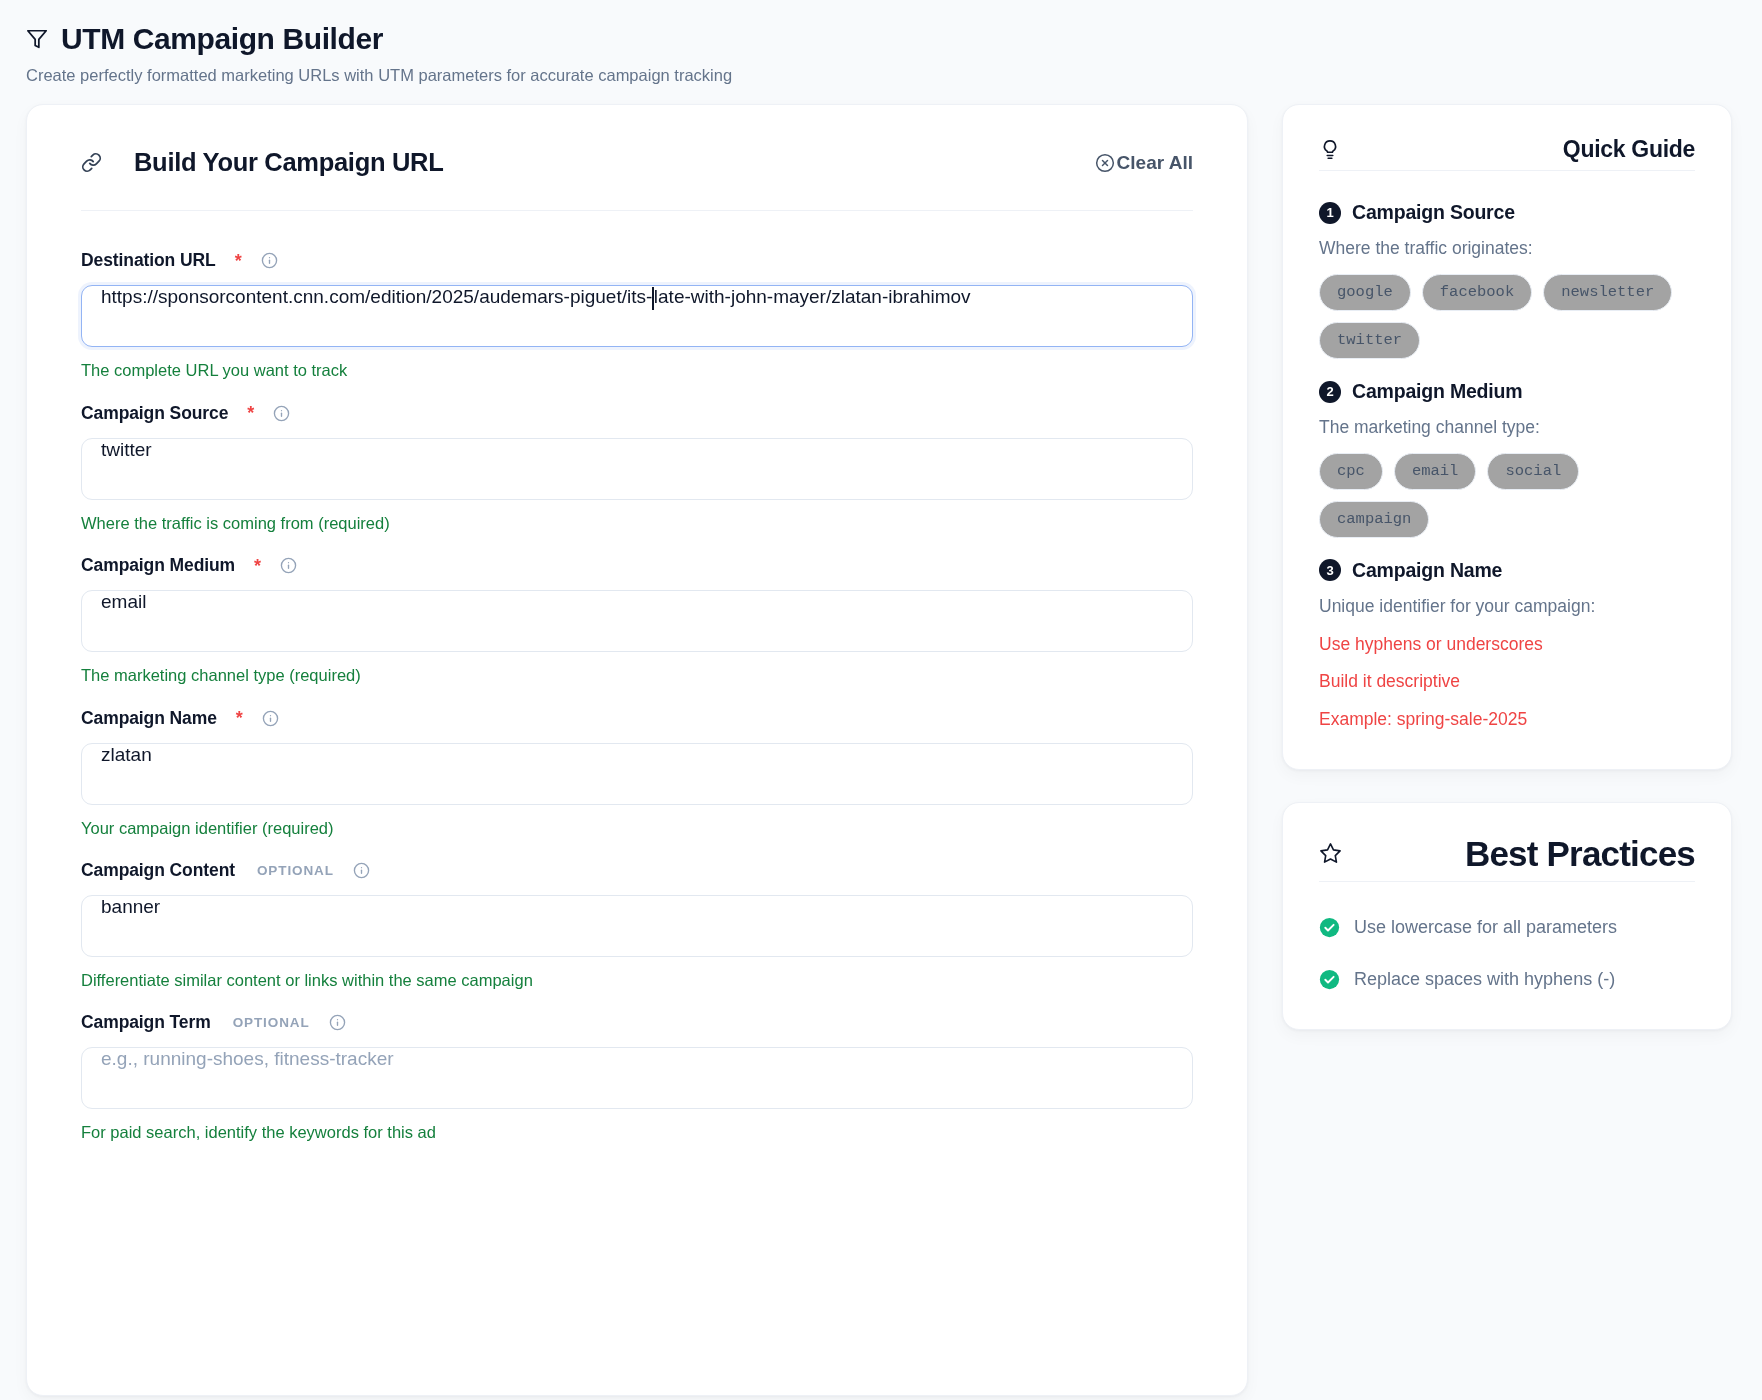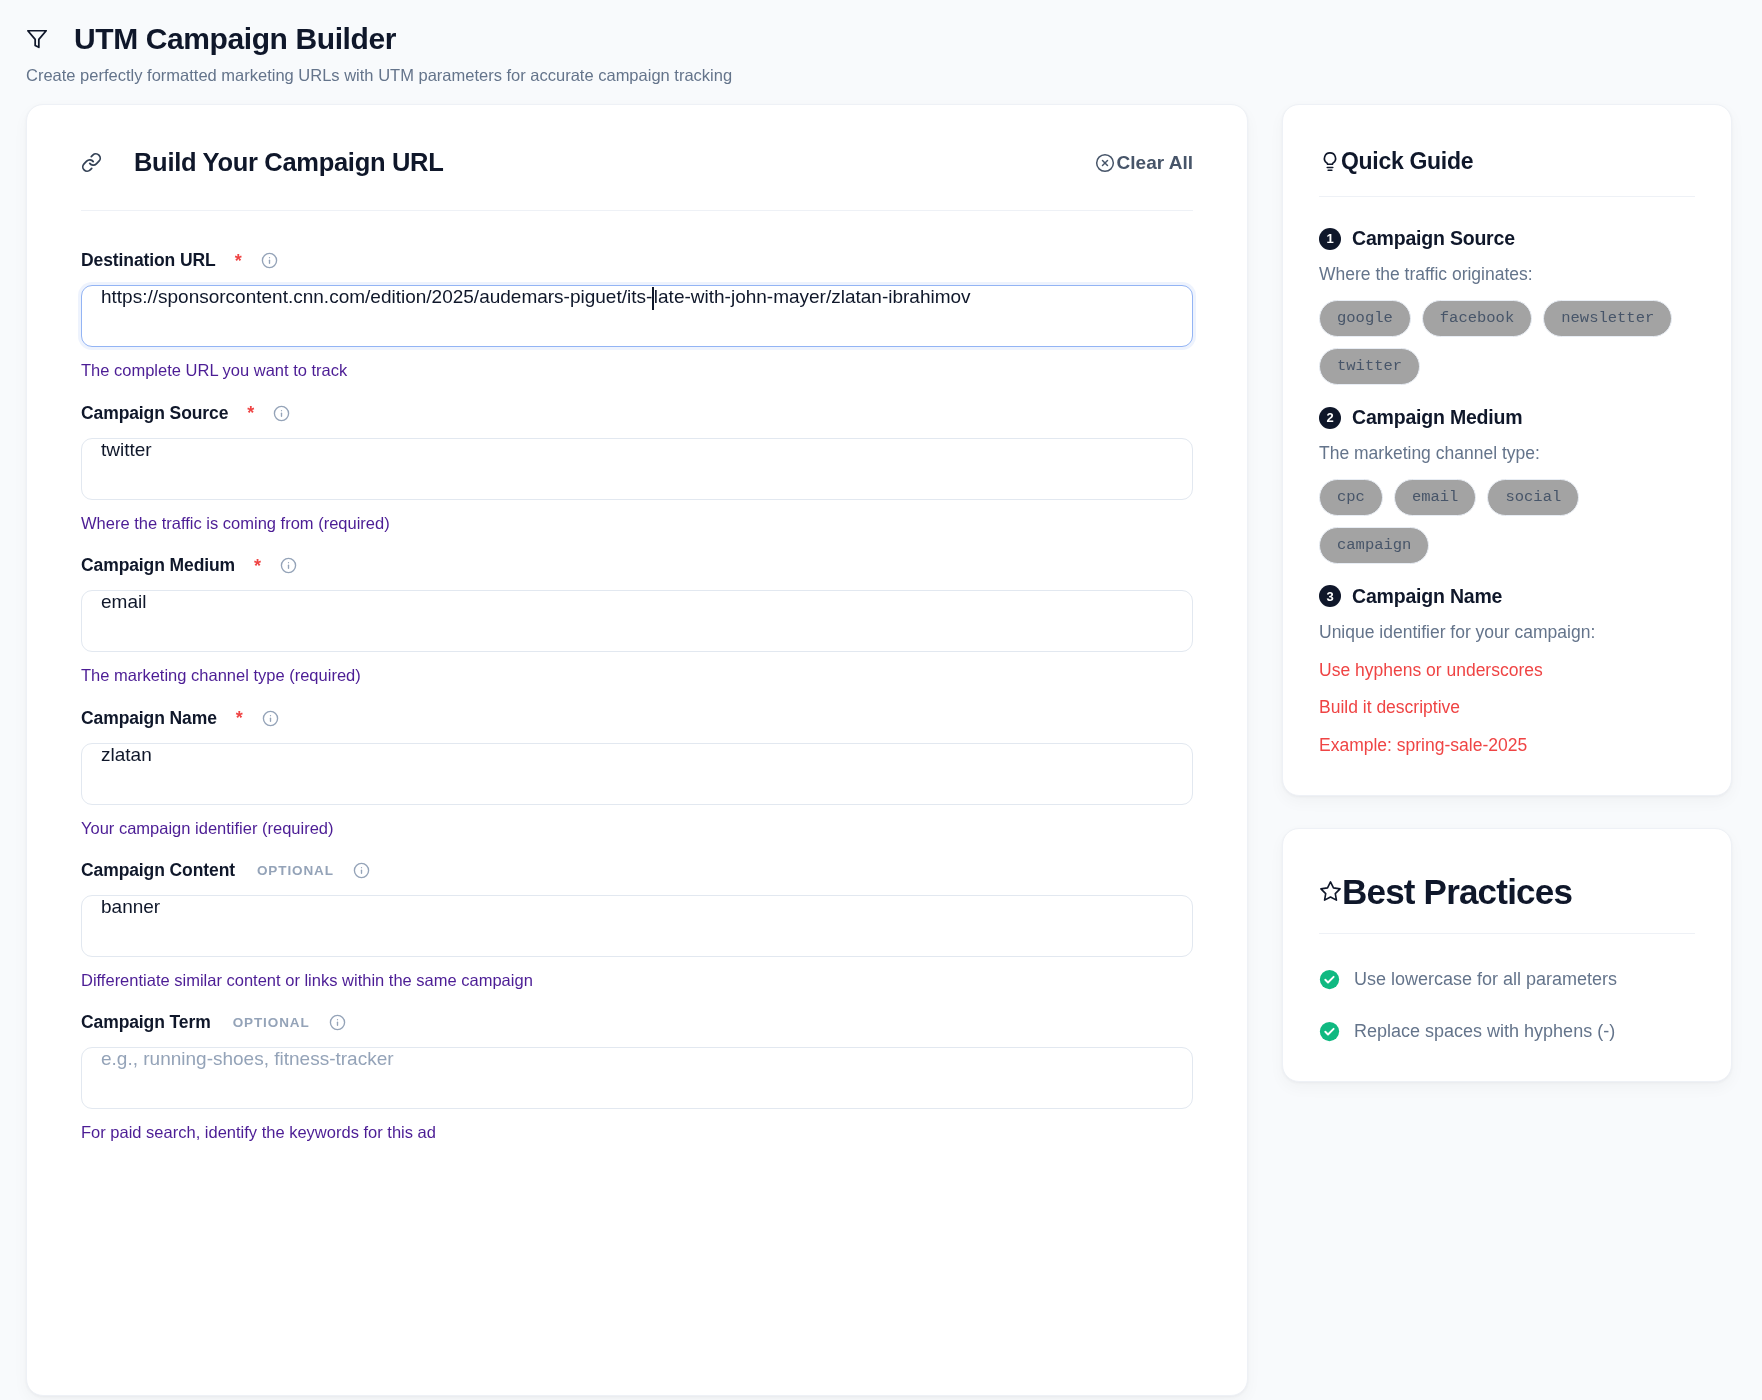--- a/index.html
+++ b/index.html
@@ -8,21 +8,21 @@
     width: 1762px; height: 1400px;
     background: #f8fafc;
     font-family: "Liberation Sans", sans-serif;
     color: #1e293b;
     overflow: hidden;
   }
   .page { width: 1762px; height: 1400px; padding: 22px 26px 0 26px; }
 
   
   .page-head { margin-bottom: 18px; }
-  .page-title-row { display: flex; align-items: center; gap: 26px; }
+  .page-title-row { display: flex; align-items: center; gap: 13px; }
   .funnel-icon { width: 22px; height: 22px; display: block; flex: none; }
   .page-title {
     font-size: 30px; font-weight: 700; color: #0f172a;
     letter-spacing: -0.4px; line-height: 1.1; margin: 0;
   }
   .page-sub {
     font-size: 16.5px; color: #64748b; margin: 9px 0 0 0;
     line-height: 1.35;
   }
 
@@ -90,28 +90,28 @@
     border: 1.6px solid #93b4f4;
     box-shadow: 0 0 0 3px rgba(147,180,244,0.16);
   }
   .input.placeholder { color: #94a3b8; }
   .caret {
     display: inline-block; width: 1.5px; height: 23px;
     background: #0f172a; vertical-align: middle;
     position: relative; top: 1px;
   }
   .hint {
-    font-size: 16.5px; color: #4c1d95; margin-top: 13px; line-height: 1.3;
+    font-size: 16.5px; color: #15803d; margin-top: 13px; line-height: 1.3;
   }
 
   
   .side-card { padding: 31px 36px 36px 36px; margin-bottom: 32px; }
   .side-head {
-    display: flex; align-items: center; 
-    padding-bottom: 21px; border-bottom: 1px solid #eef1f6; margin-top: 12px;
+    display: flex; align-items: center; justify-content: space-between;
+    padding-bottom: 7px; border-bottom: 1px solid #eef1f6;
   }
   .bulb-icon { width: 22px; height: 22px; display: block; color: #0f172a; }
   .star-icon { width: 23px; height: 23px; display: block; color: #0f172a; }
   .side-title {
     font-size: 23px; font-weight: 700; color: #0f172a; letter-spacing: -0.3px;
   }
   .side-title.big { font-size: 35px; letter-spacing: -0.8px; }
 
   .guide-body { padding-top: 30px; }
   .guide-block { margin-bottom: 21px; }

